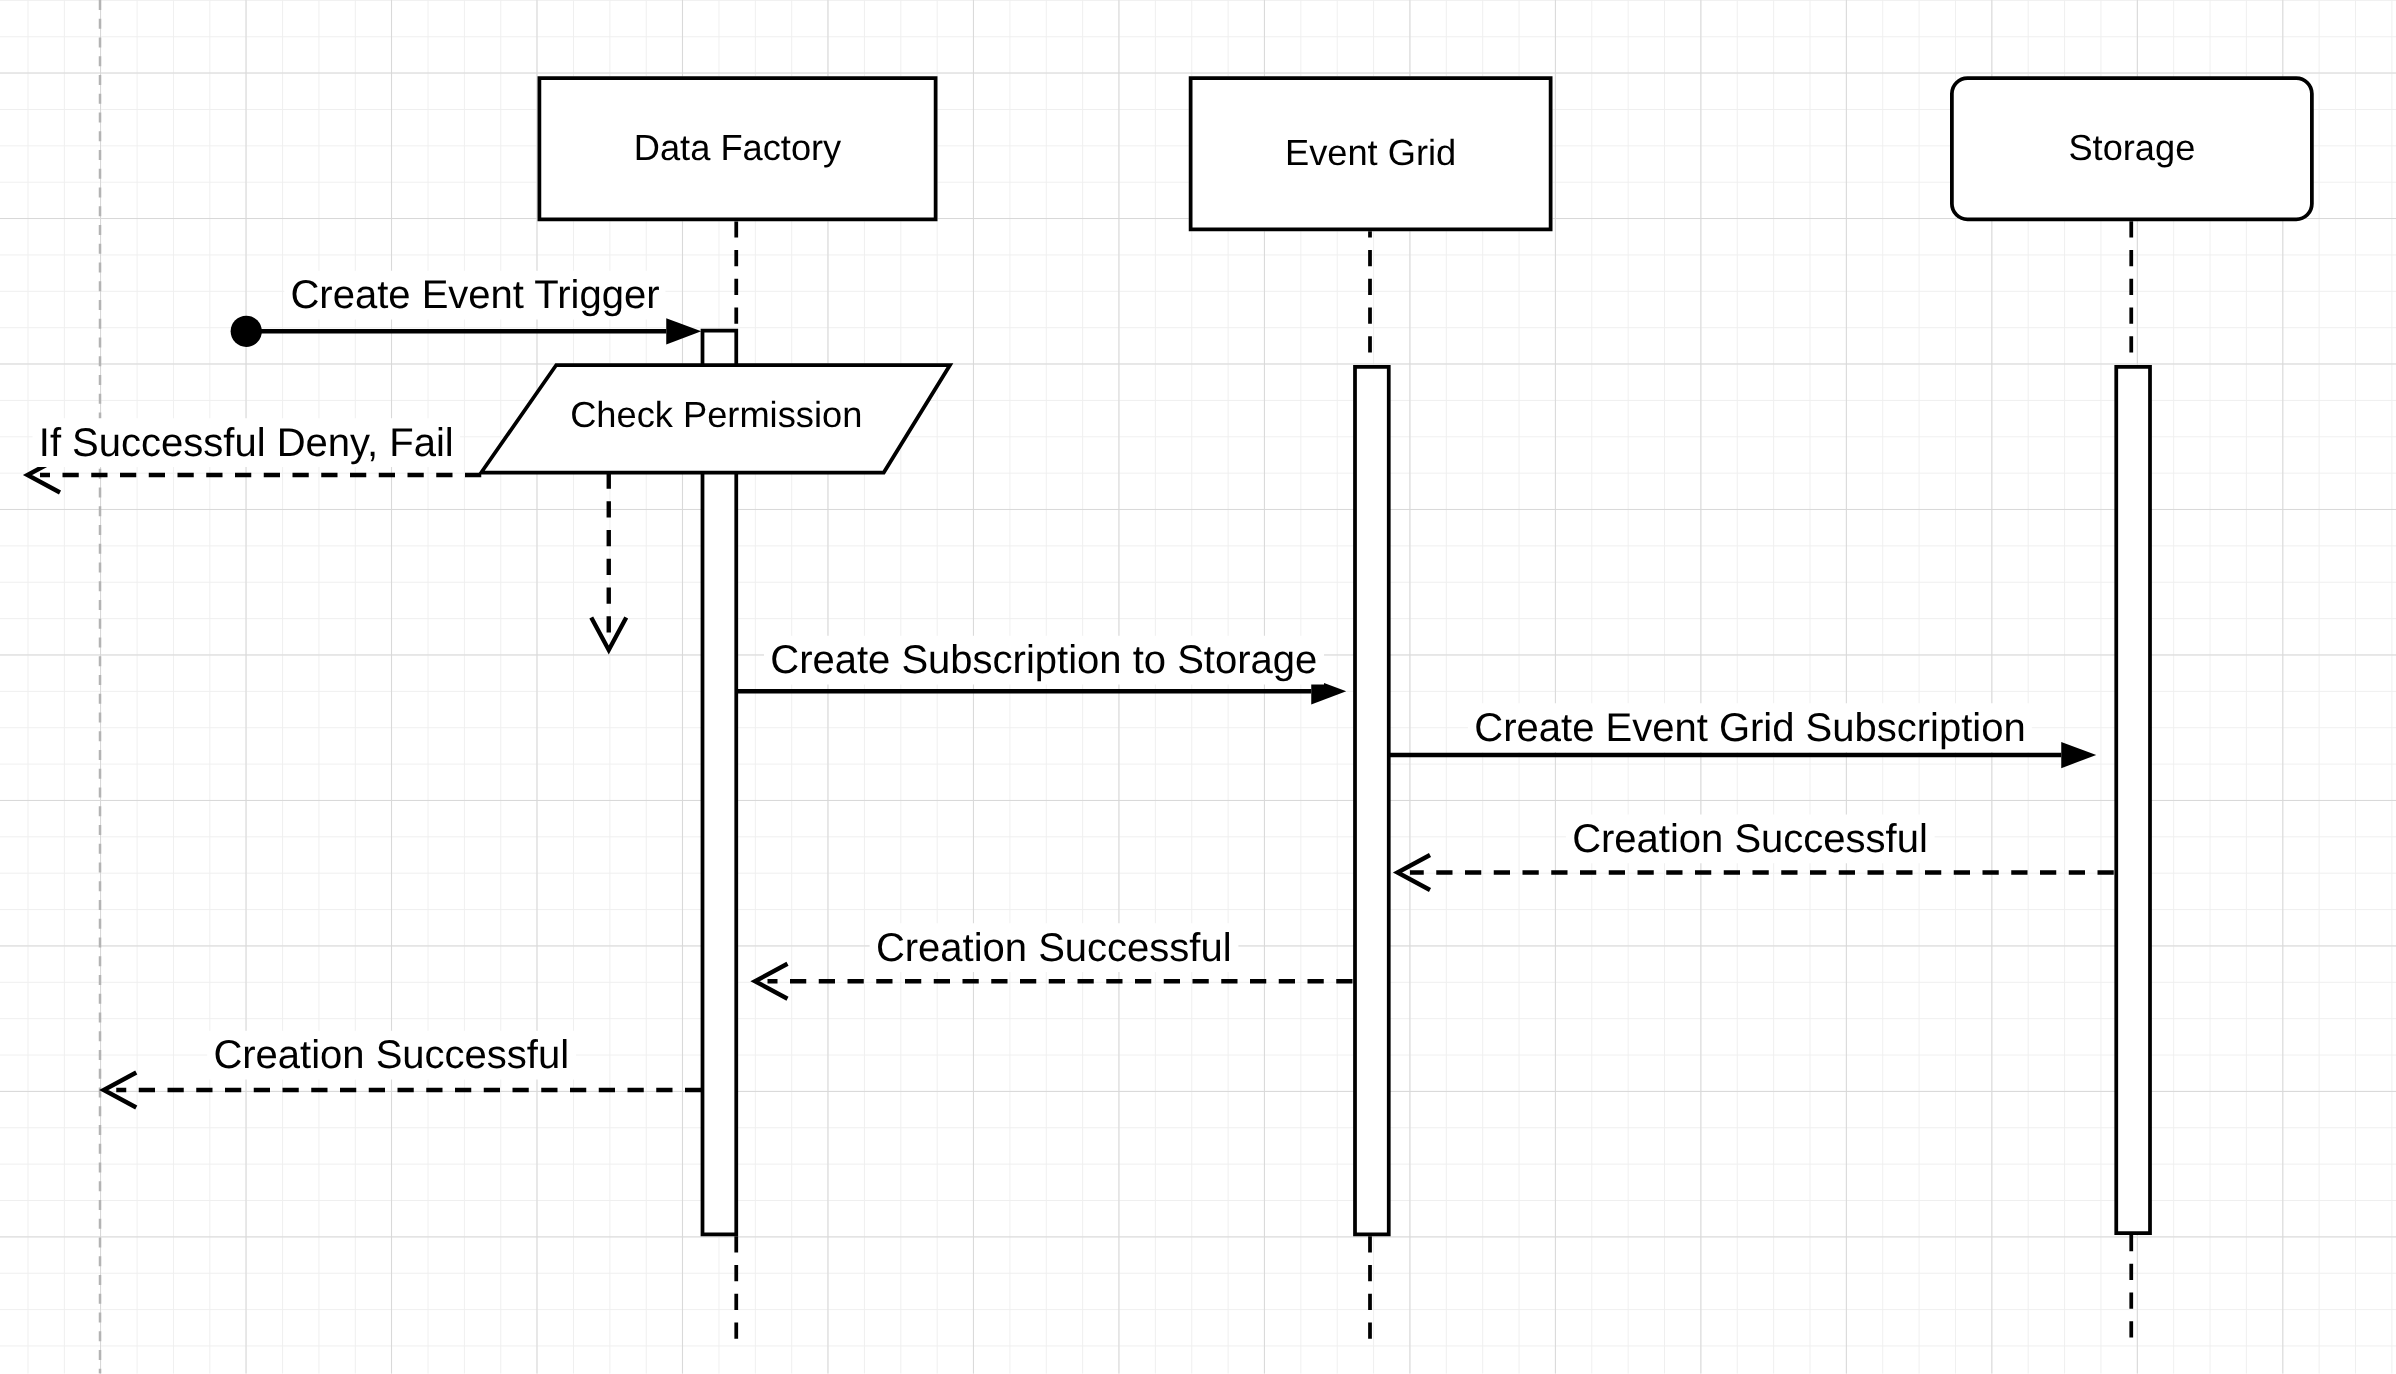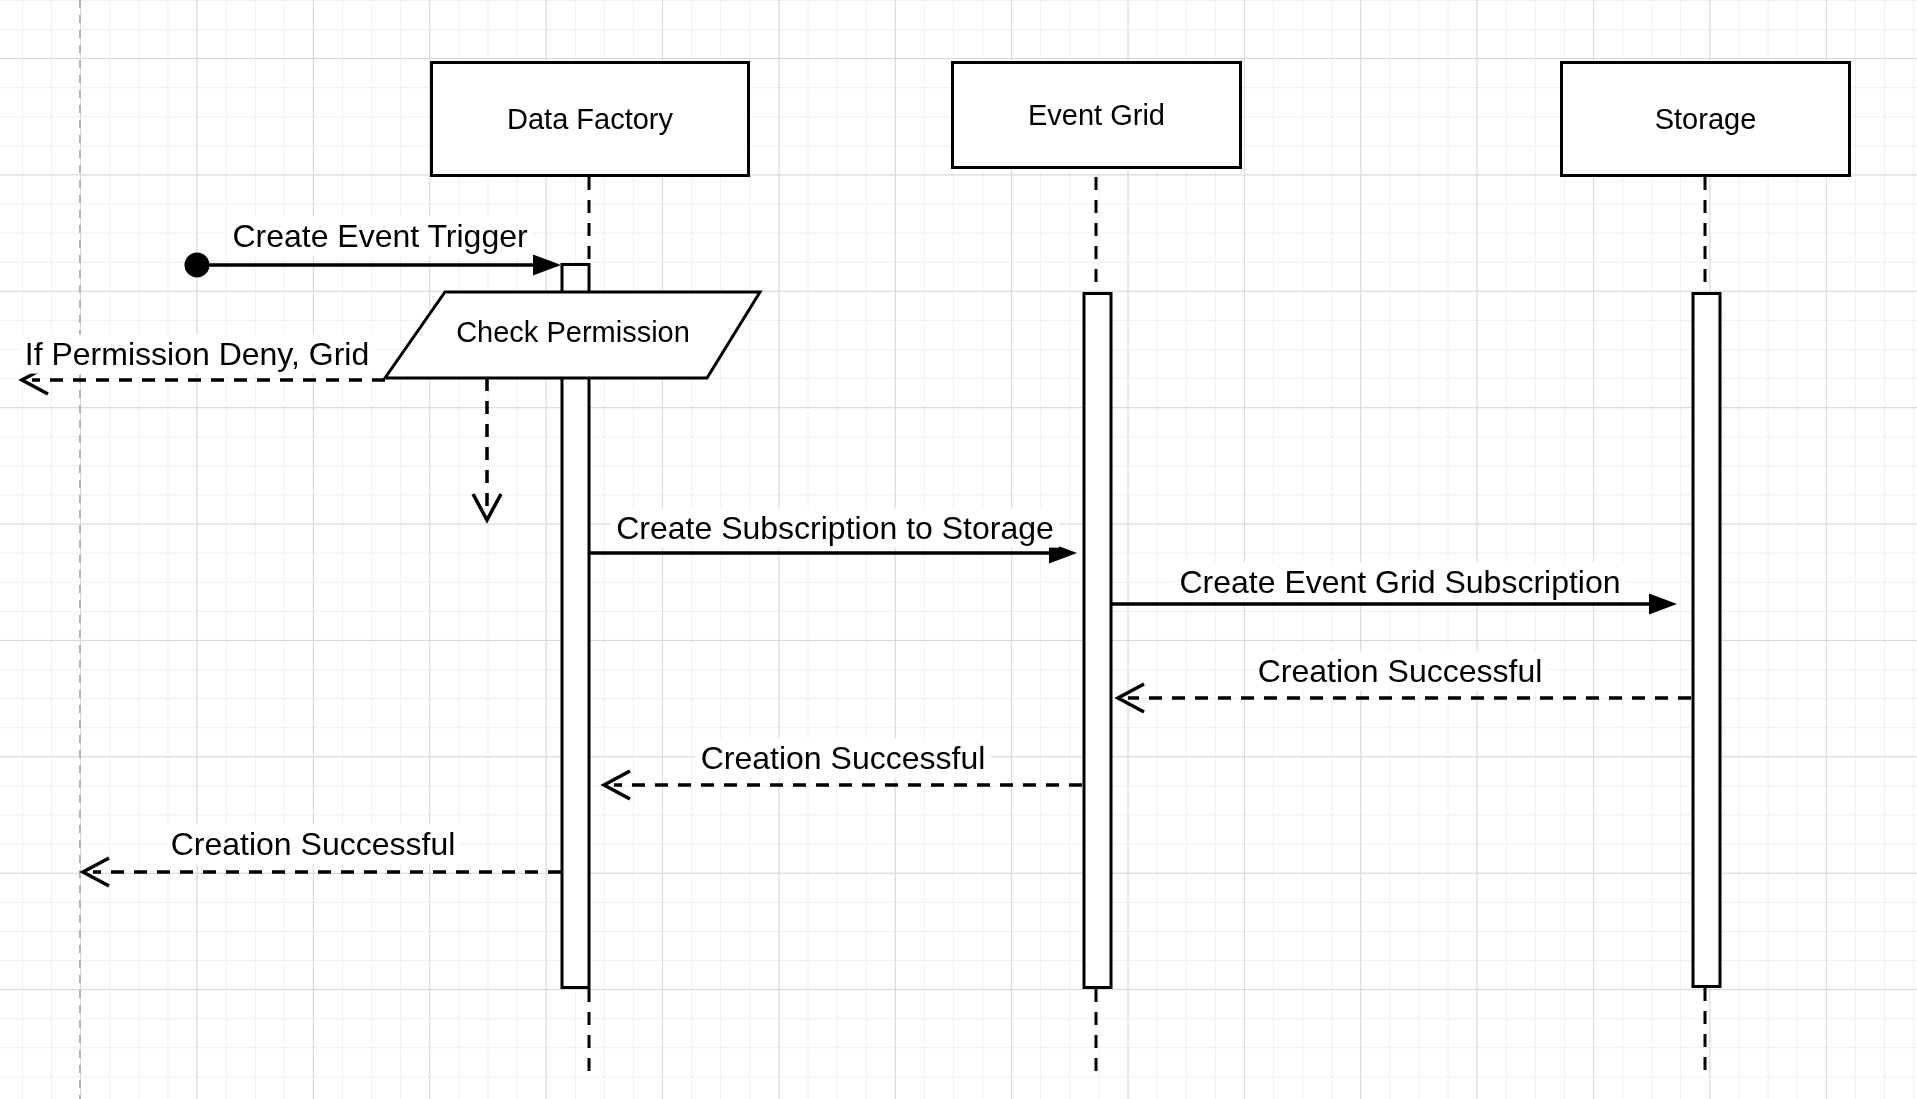--- a/index.html
+++ b/index.html
@@ -90,30 +90,30 @@
 
     <g stroke="#000" stroke-width="3.5" fill="none">
       <line x1="561" y1="872" x2="93" y2="872" stroke-dasharray="13 10"></line>
       <polyline points="109,858 83,872 109,886"></polyline>
     </g>
   </svg>
 
   <div class="actor" style="left:430px;top:61px;width:320px;height:116px;">
     <span>Data Factory</span>
   </div>
-  <div class="actor" style="left:951px;top:61px;width:291px;height:108px;">
+  <div class="actor" style="left:951px;top:61px;width:291px;height:124px;">
     <span>Event Grid</span>
   </div>
-  <div class="actor" style="left:1560px;top:61px;width:291px;height:116px;">
+  <div class="actor" style="left:1560px;top:61px;width:291px;height:116px;border-radius:14px;">
     <span>Storage</span>
   </div>
 
   <div class="lbl plabel" style="left:573px;top:333px;background:transparent;">Check Permission</div>
 
   <div class="lbl" style="left:380px;top:236px;">Create Event Trigger</div>
-  <div class="lbl" style="left:197px;top:354px;">If Permission Deny, Grid</div>
+  <div class="lbl" style="left:197px;top:354px;">If Successful Deny, Fail</div>
   <div class="lbl" style="left:835px;top:528px;">Create Subscription to Storage</div>
   <div class="lbl" style="left:1400px;top:582px;">Create Event Grid Subscription</div>
   <div class="lbl" style="left:1400px;top:671px;">Creation Successful</div>
   <div class="lbl" style="left:843px;top:758px;">Creation Successful</div>
   <div class="lbl" style="left:313px;top:844px;">Creation Successful</div>
 
 </div>
 
 </body></html>

